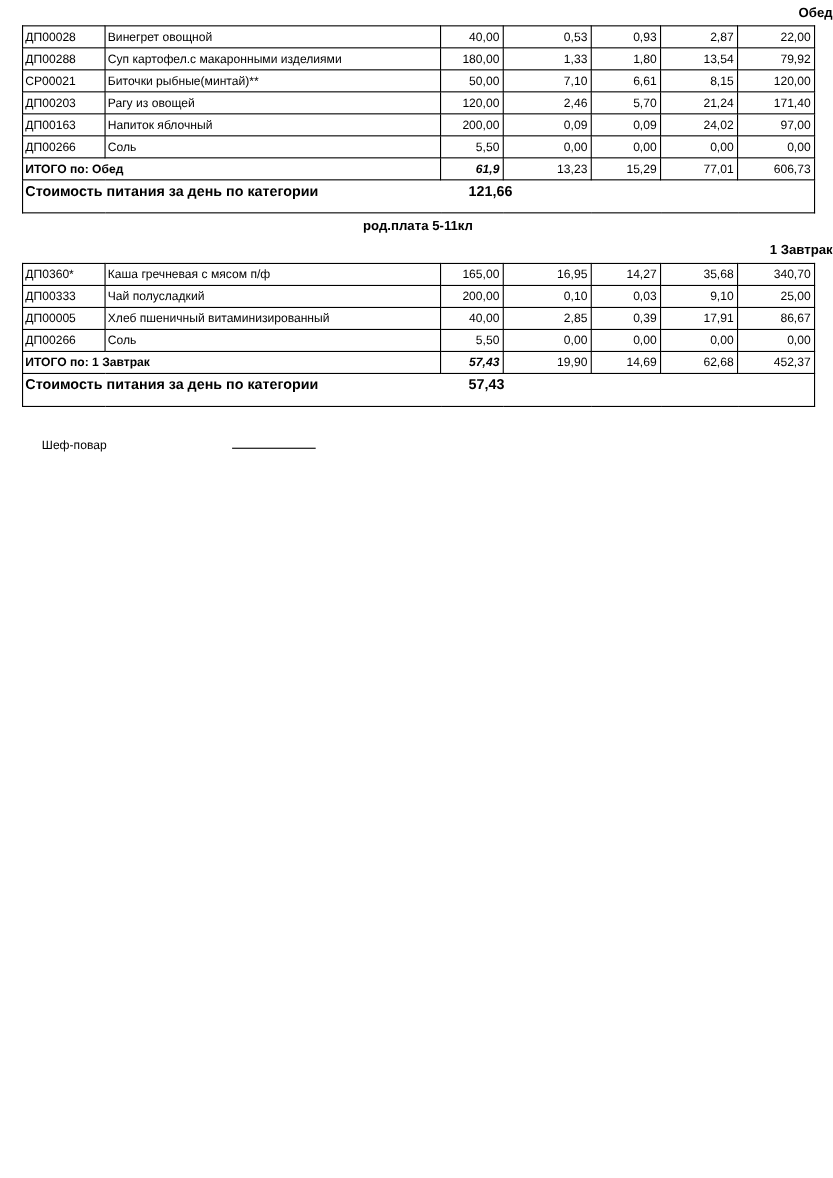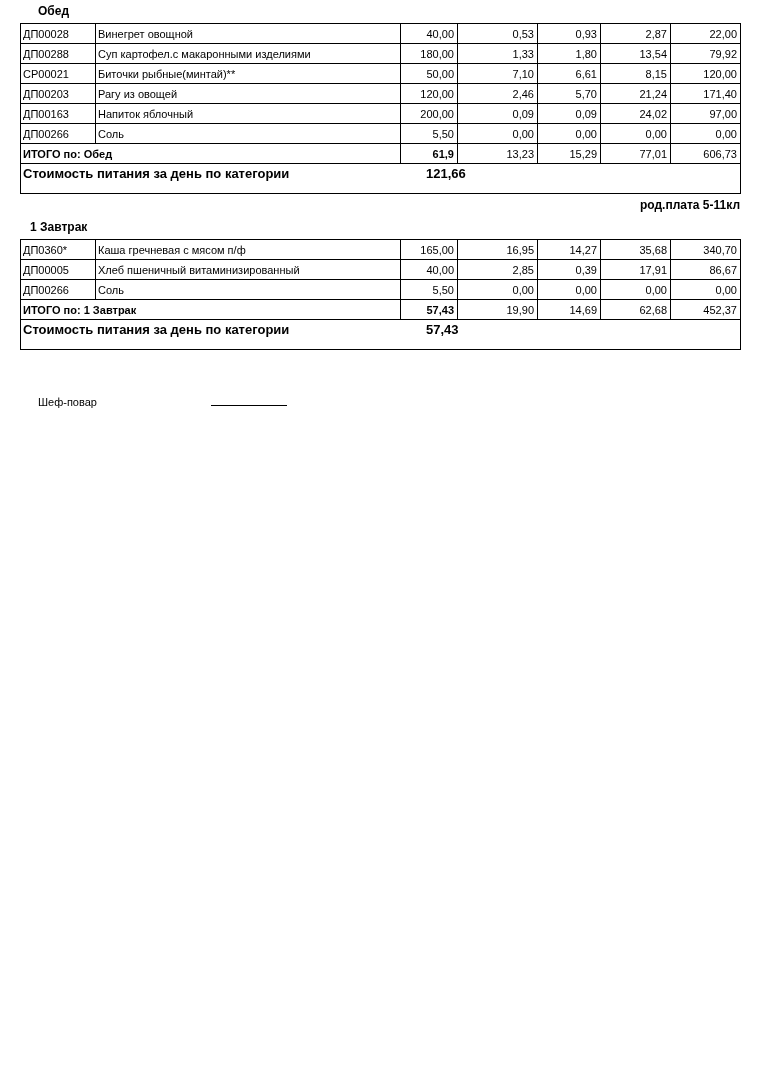--- a/index.html
+++ b/index.html
@@ -11,20 +11,21 @@
     color: #000;
     overflow: hidden;
   }
   .page { padding-top: 4px; }
 
   .section-title {
     font-weight: bold;
     font-size: 12px;
     margin-left: 38px;
     margin-bottom: 5px;
+    text-align: right;
   }
   .section-title.breakfast {
     margin-left: 30px;
     margin-top: 8px;
   }
 
   table.menu-table {
     border-collapse: collapse;
     table-layout: fixed;
     width: 720px;
@@ -34,47 +35,47 @@
   table.menu-table td {
     border: 1px solid #000;
     height: 20px;
     padding: 2px 3px 1px 2px;
     white-space: nowrap;
     overflow: hidden;
     vertical-align: middle;
   }
   td.num { text-align: right; padding-right: 3px; }
   td.total-label { font-weight: bold; margin-left: 12px; }
-  td.bold { font-weight: bold; }
+  td.bold { font-weight: bold; font-style: italic; }
 
   tr.cost-row td { height: 22px; padding: 2px 0 12px 0; }
   .cost-label {
     display: inline-block;
     width: 405px;
     padding-left: 2px;
     font-weight: bold;
     font-size: 13px;
     white-space: nowrap;
   }
   .cost-value {
     font-weight: bold;
     font-size: 13px;
   }
 
   .category-note {
     width: 720px;
     margin-left: 20px;
     margin-top: 4px;
-    text-align: right;
+    text-align: center;
     font-weight: bold;
     font-size: 12px;
   }
 
   .footer {
-    margin-top: 44px;
+    margin-top: 26px;
     margin-left: 38px;
     font-size: 11px;
   }
   .chef-label { display: inline-block; }
   .signature-line {
     display: inline-block;
     width: 76px;
     height: 12px;
     border-bottom: 1px solid #000;
     margin-left: 114px;
@@ -186,20 +187,29 @@
       <tr>
         <td>ДП0360*</td>
         <td>Каша гречневая с мясом п/ф</td>
         <td class="num">165,00</td>
         <td class="num">16,95</td>
         <td class="num">14,27</td>
         <td class="num">35,68</td>
         <td class="num">340,70</td>
       </tr>
       <tr>
+        <td>ДП00333</td>
+        <td>Чай полусладкий</td>
+        <td class="num">200,00</td>
+        <td class="num">0,10</td>
+        <td class="num">0,03</td>
+        <td class="num">9,10</td>
+        <td class="num">25,00</td>
+      </tr>
+      <tr>
         <td>ДП00005</td>
         <td>Хлеб пшеничный витаминизированный</td>
         <td class="num">40,00</td>
         <td class="num">2,85</td>
         <td class="num">0,39</td>
         <td class="num">17,91</td>
         <td class="num">86,67</td>
       </tr>
       <tr>
         <td>ДП00266</td>

